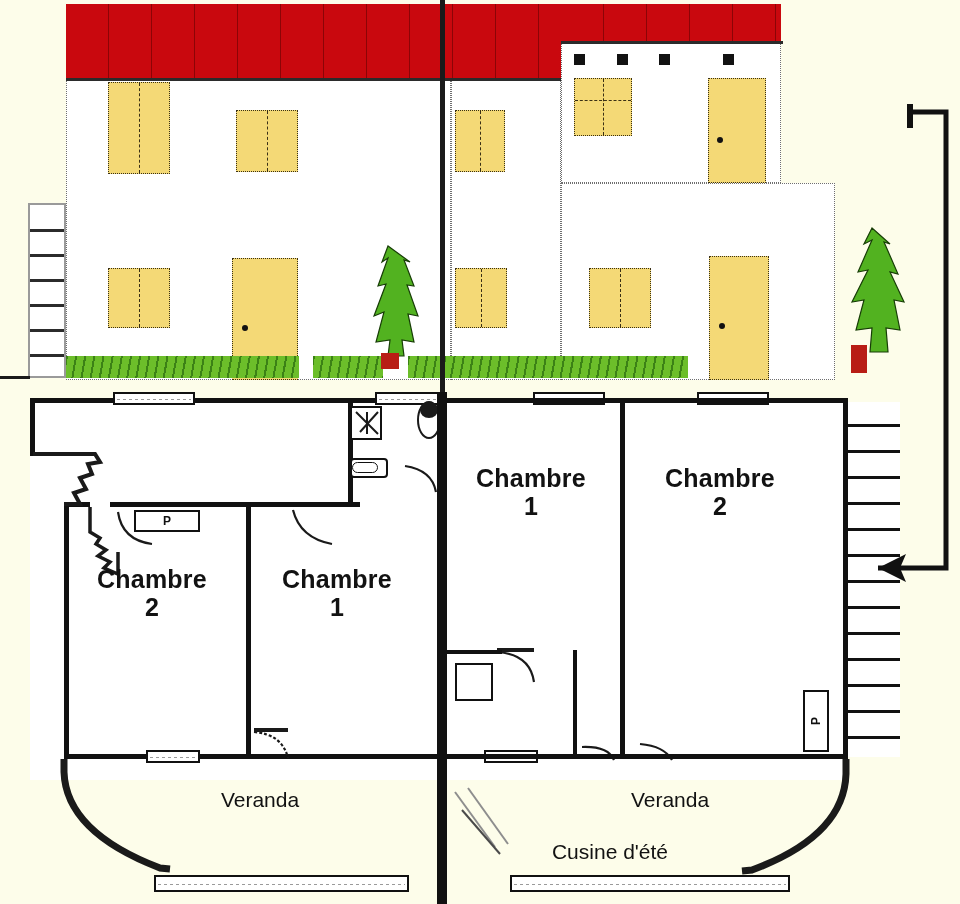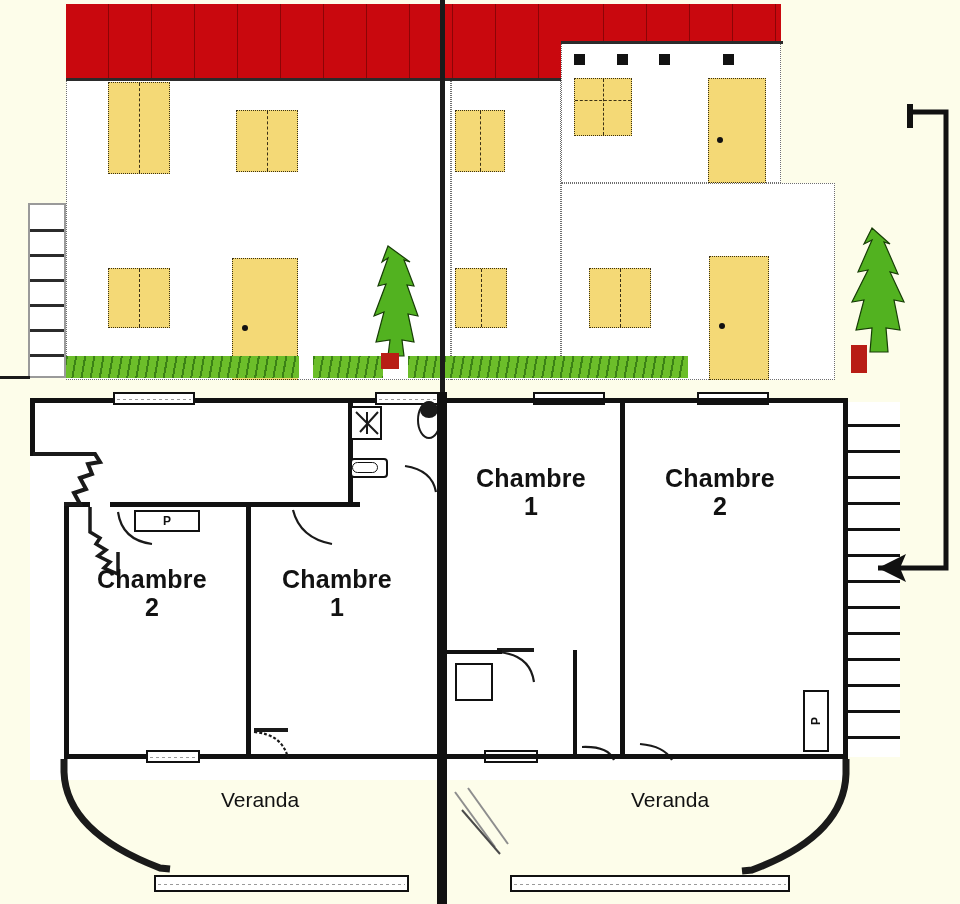--- a/index.html
+++ b/index.html
@@ -257,20 +257,21 @@
     <div class="label big" style="left:448px;top:72px;width:166px;">
       <span>Chambre</span><br>
       <span>1</span>
     </div>
     <div class="label big" style="left:634px;top:72px;width:172px;">
       <span>Chambre</span><br>
       <span>2</span>
     </div>
     <div class="label mid" style="left:150px;top:396px;width:220px;">Veranda</div>
     <div class="label mid" style="left:560px;top:396px;width:220px;">Veranda</div>
+    <div class="label mid" style="left:500px;top:448px;width:220px;">Cusine d'été</div>
   </div>
 
   <svg class="ov" width="960" height="904">
     <path d="M910 112 L946 112 L946 568 L878 568" fill="none" stroke="#111" stroke-width="5"></path>
     <path d="M910 104 L910 128" stroke="#111" stroke-width="6"></path>
     <path d="M878 568 L906 554 L900 568 L906 582 Z" fill="#111"></path>
   </svg>
 
 </div>
 

